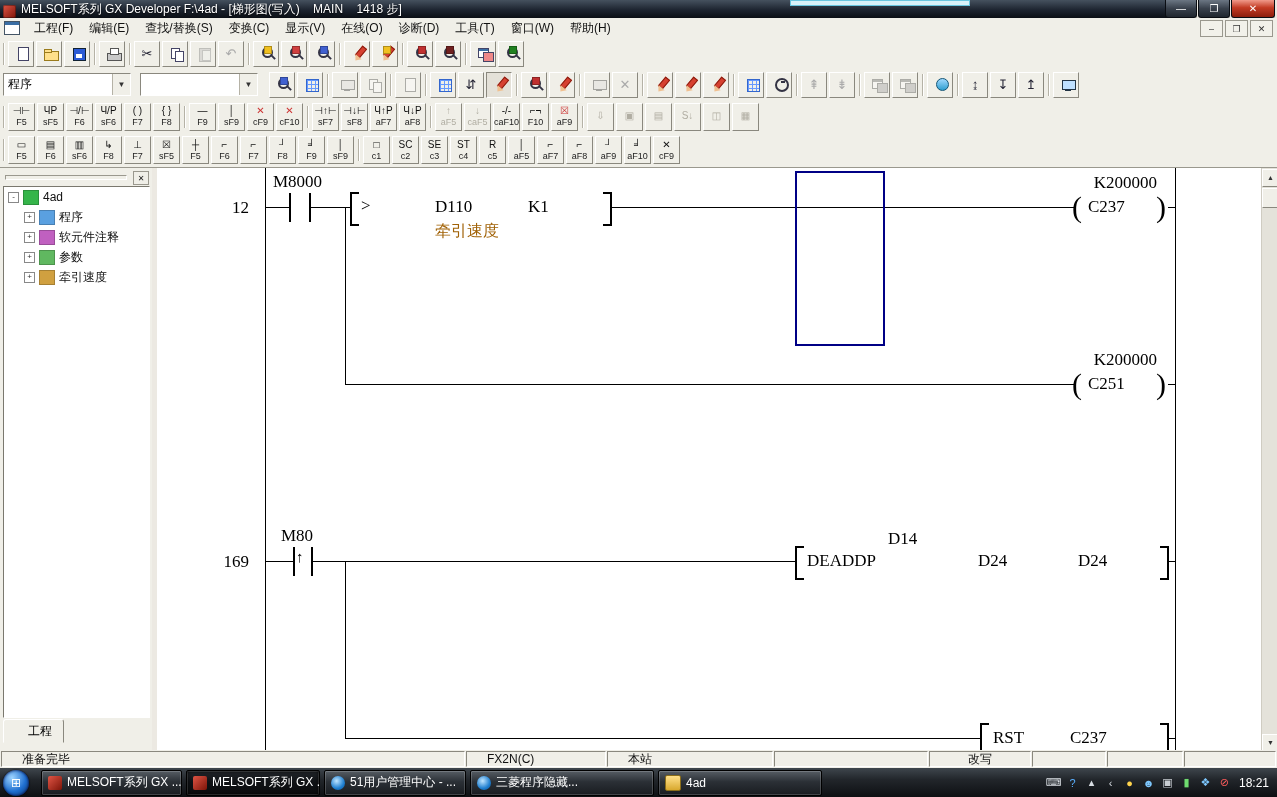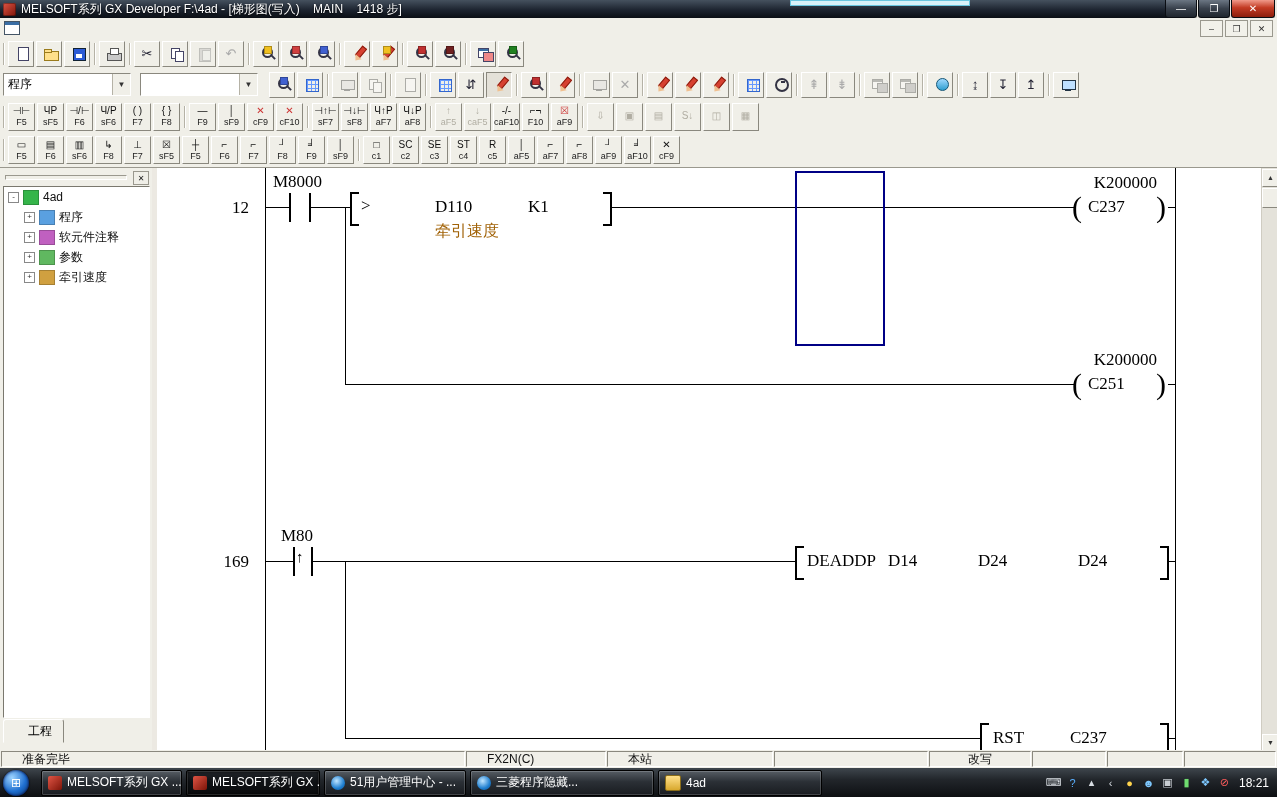--- a/index.html
+++ b/index.html
@@ -1,21 +1,21 @@
 <!DOCTYPE html>
 <html><head>
 <meta charset="utf-8">
 <style>
   html,body{margin:0;padding:0;width:1277px;height:797px;overflow:hidden;
     font-family:"Liberation Sans","DejaVu Sans",sans-serif;background:#ece9e2;position:relative;}
   #stage{position:absolute;inset:0;width:1277px;height:797px;}
 
   
   .titlebar{position:absolute;left:0;top:0;width:1181px;height:18px;
-    background:linear-gradient(#45515e,#1d2430 55%,#0b0f15);color:#fff;display:flex;align-items:center;}
+    background:linear-gradient(#45515e,#1d2430 55%,#0b0f15);color:#fff;display:flex;align-items:flex-end;}
   .titlebar .appico{width:13px;height:13px;margin:0 5px 0 3px;border-radius:2px;
     background:linear-gradient(135deg,#e05545,#7d1408);box-shadow:inset 0 0 0 1px #00000055;}
   .titlebar .ttl{font-size:12px;white-space:pre;text-shadow:0 1px 2px #000;}
   .topstrip{position:absolute;left:790px;top:0;width:178px;height:4px;background:#d8f2fa;border:1px solid #69c6e0;}
   .wbtns{position:absolute;right:2px;top:0;height:17px;display:flex;}
   .wbtn{width:30px;height:17px;display:flex;align-items:center;justify-content:center;font-size:10px;color:#fff;
     background:linear-gradient(#6b7683,#39414c 50%,#20262e);border:1px solid #0a0d12;border-top:none;border-radius:0 0 3px 3px;margin-left:1px;}
   .wbtn.close{width:42px;background:linear-gradient(#f09a8a,#c33b24 45%,#8c1d0b);}
 
   
@@ -147,20 +147,32 @@
   </div>
   <div class="topstrip"></div>
   <div class="wbtns">
     <div class="wbtn">—</div>
     <div class="wbtn">❐</div>
     <div class="wbtn close">✕</div>
   </div>
 
   <div class="menubar">
     <span class="mdiico"></span>
+    <span id="menu-items" style="display:flex">
+        <span class="mitem">工程(F)</span>
+        <span class="mitem">编辑(E)</span>
+        <span class="mitem">查找/替换(S)</span>
+        <span class="mitem">变换(C)</span>
+        <span class="mitem">显示(V)</span>
+        <span class="mitem">在线(O)</span>
+        <span class="mitem">诊断(D)</span>
+        <span class="mitem">工具(T)</span>
+        <span class="mitem">窗口(W)</span>
+        <span class="mitem">帮助(H)</span>
+      </span>
     <span class="mdibtns">
       <span class="mdibtn">–</span>
       <span class="mdibtn">❐</span>
       <span class="mdibtn">✕</span>
     </span>
   </div>
 
   <div class="tbar" id="tb1">
       <span class="tsep"></span>
       <button class="tbtn">
@@ -615,21 +627,21 @@
 
       <span class="ltx" style="left:58px;top:384px;width:34px;text-align:right">169</span>
       <span class="ltx" style="left:124px;top:358px">M80</span>
       <i class="hl" style="left:108px;top:393px;width:28px"></i>
       <i class="cbar" style="left:136px;top:379px;height:29px"></i>
       <i class="cbar" style="left:154px;top:379px;height:29px"></i>
       <span class="ltx" style="left:139px;top:381px;font-size:15px">↑</span>
       <i class="hl" style="left:156px;top:393px;width:482px"></i>
       <i class="brL" style="left:638px;top:378px"></i>
       <span class="ltx" style="left:650px;top:383px">DEADDP</span>
-      <span class="ltx" style="left:731px;top:383px">D14</span>
+      <span class="ltx" style="left:731px;top:361px">D14</span>
       <span class="ltx" style="left:821px;top:383px">D24</span>
       <span class="ltx" style="left:921px;top:383px">D24</span>
       <i class="brR" style="left:1003px;top:378px"></i>
       <i class="hl" style="left:1012px;top:393px;width:6px"></i>
 
       <i class="vl" style="left:188px;top:393px;height:177px"></i>
       <i class="hl" style="left:188px;top:570px;width:635px"></i>
       <i class="brL" style="left:823px;top:555px"></i>
       <span class="ltx" style="left:836px;top:560px">RST</span>
       <span class="ltx" style="left:913px;top:560px">C237</span>

